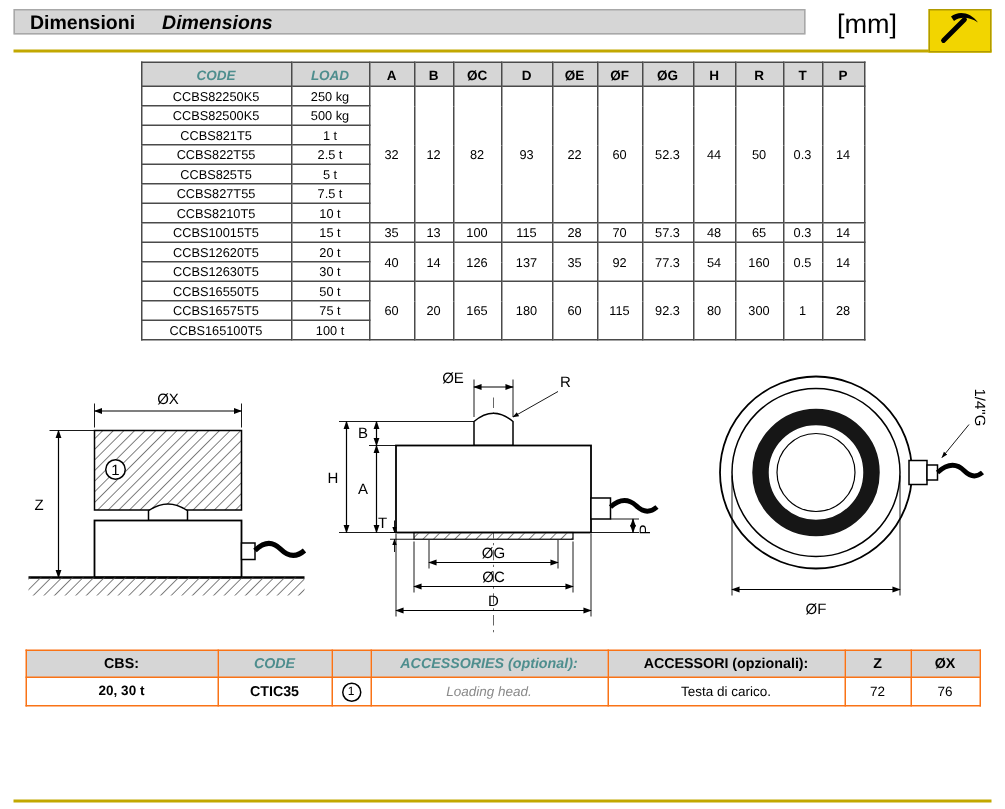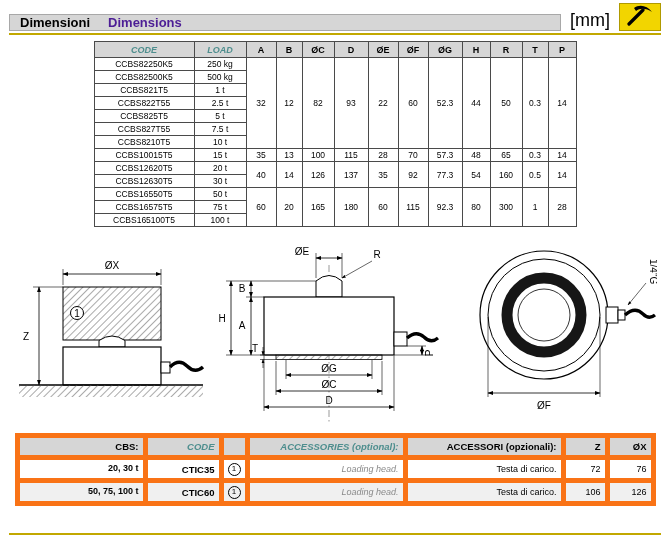--- a/index.html
+++ b/index.html
@@ -1,38 +1,38 @@
 <!DOCTYPE html>
 <html><head>
 <meta charset="utf-8">
 <style>
   html,body{margin:0;padding:0}
   body{width:670px;height:539px;background:#fff;font-family:"Liberation Sans",sans-serif;color:#000;position:relative;overflow:hidden}
   .page{position:absolute;inset:0;padding:6px 9px 0}
 
   
-  .header-row{display:flex;align-items:flex-end;height:25px;gap:6px}
+  .header-row{display:flex;align-items:flex-start;height:25px;gap:18px}
   .title-bar{flex:1;background:#d6d6d6;border:1px solid #a8a8a8;display:flex;align-items:center;gap:18px;padding:0 10px}
   .title-it{font-size:13px;font-weight:bold}
-  .title-en{font-size:13px;font-weight:bold;color:#4c1d95}
+  .title-en{font-size:13px;font-weight:bold;font-style:italic;color:#000000}
   .unit{display:flex;align-items:center;font-size:18px;padding:0 3px}
   .corner-icon{width:40px;background:#f2d500;border:1px solid #b09a00;display:flex;align-items:center;justify-content:center}
   .gold-line{height:2px;background:#c2a800;margin-top:2px}
   .gold-line.bottom{position:absolute;left:9px;right:9px;bottom:4px;margin:0}
 
   
   table{border-collapse:collapse}
   .dim-table{margin:6px auto 0}
   .dim-table th,.dim-table td{border:1px solid #4a4a4a;text-align:center;vertical-align:middle}
   .dim-table th{background:#d6d6d6;font-size:9px;font-weight:bold;height:15px;padding:0 3px}
   .dim-table th.th-teal{color:#4e8e8e;font-style:italic}
   .dim-table td{font-size:8.5px;height:12px;padding:0 2px;background:#fff}
 
   .acc-table{margin:6px auto 0;table-layout:fixed}
-  .acc-table th,.acc-table td{border:5px solid #f97316;text-align:right;vertical-align:middle;overflow:hidden}
+  .acc-table th,.acc-table td{border:1px solid #f97316;text-align:center;vertical-align:middle;overflow:hidden}
   .acc-table th{background:#d6d6d6;font-size:9.5px;height:17px;padding:0 4px;font-weight:bold}
   .acc-table th.th-teal{color:#4e8e8e;font-style:italic}
   .acc-table td{font-size:9px;height:16px;padding:1px 4px;background:#fff}
   .acc-table tr.alt td{background:#f0f0f0}
   .acc-table td.cbs-cell{font-weight:bold;line-height:1.25}
   .acc-table td.code-cell-acc{font-weight:bold;font-size:9.5px}
   .acc-table td.acc-en{font-style:italic;color:#8a8a8a}
   .circle-ref{display:inline-flex;width:11px;height:11px;border:1px solid #000;border-radius:50%;align-items:center;justify-content:center;font-size:8px;line-height:1}
 
   
@@ -327,28 +327,17 @@
           <td class="cbs-cell">
             <div>20, 30 t</div>
           </td>
           <td class="code-cell-acc">CTIC35</td>
           <td><span class="circle-ref">1</span></td>
           <td class="acc-en">Loading head.</td>
           <td>Testa di carico.</td>
           <td>72</td>
           <td>76</td>
         </tr>
-        <tr class="alt">
-          <td class="cbs-cell">
-            <div>50, 75, 100 t</div>
-          </td>
-          <td class="code-cell-acc">CTIC60</td>
-          <td><span class="circle-ref">1</span></td>
-          <td class="acc-en">Loading head.</td>
-          <td>Testa di carico.</td>
-          <td>106</td>
-          <td>126</td>
-        </tr>
       </tbody>
   </table>
 
   <div class="gold-line bottom"></div>
 </div>
 
 </body></html>

